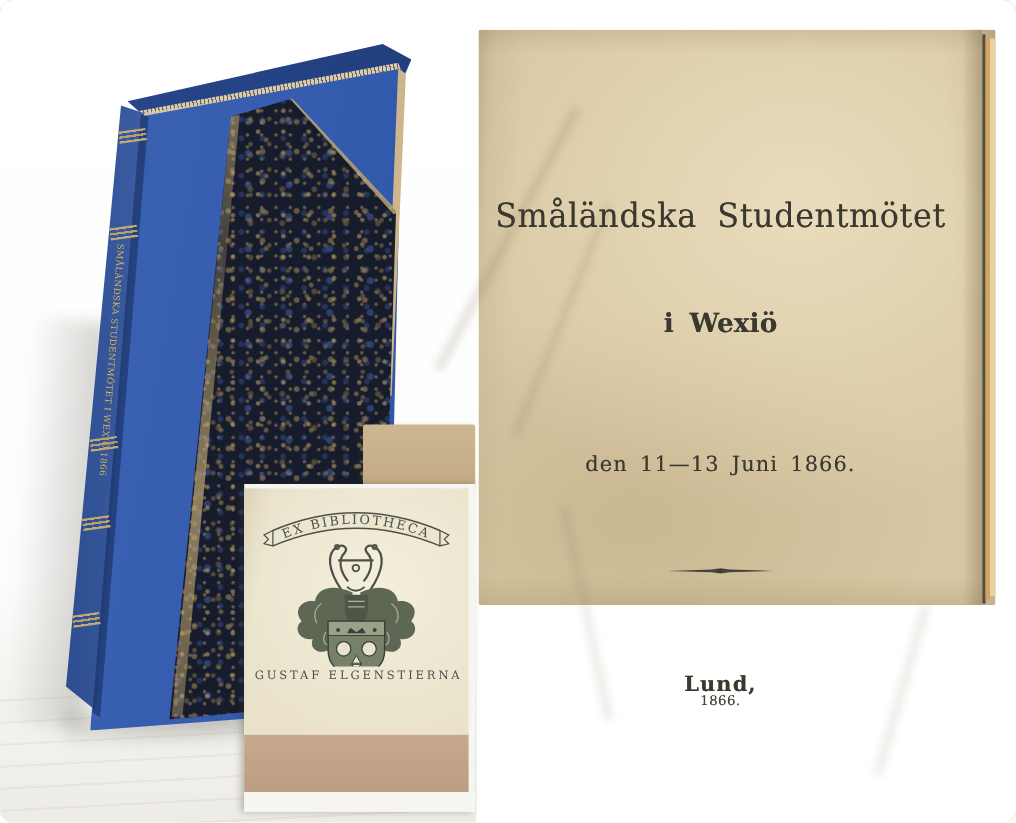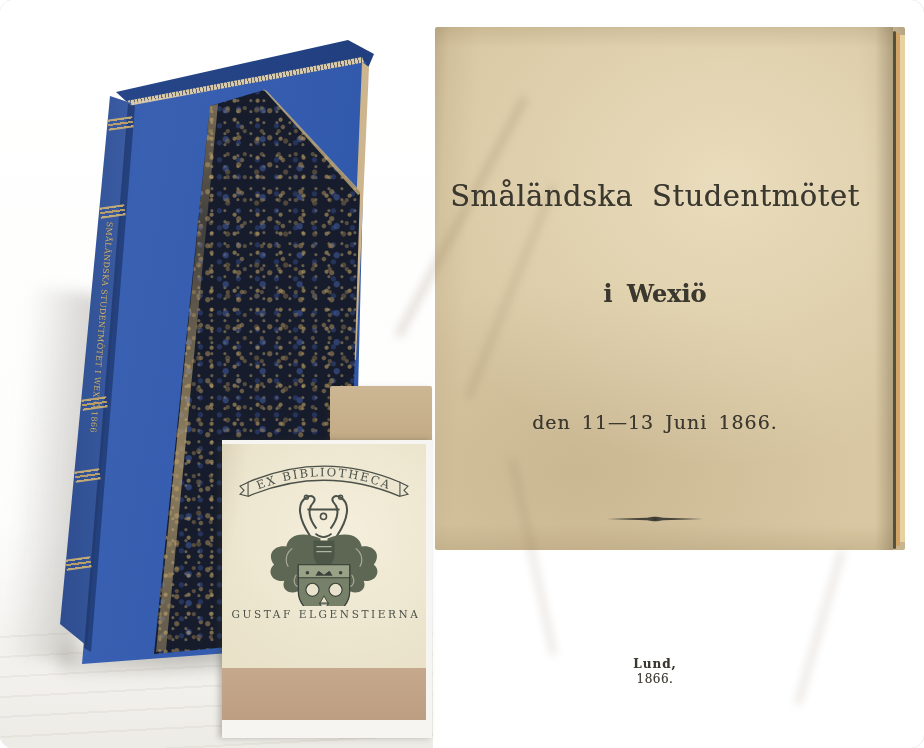--- a/index.html
+++ b/index.html
@@ -147,21 +147,21 @@
     background:linear-gradient(to right, rgba(110,95,65,0), rgba(110,95,65,.35));}
   .page-darkline{position:absolute; top:4px; height:99%; left:458px; width:3px; background:#55503e; border-radius:2px;}
   .page-edge1{position:absolute; top:6px; height:98%; left:461px; width:4px; background:#d2a468;}
   .page-edge2{position:absolute; top:8px; height:97%; left:465px; width:5px; background:#e6d3a1;}
   .tp-text{position:absolute; left:0; width:440px; text-align:center; color:#3b382f; text-shadow:0 0 .5px rgba(59,56,47,.6);}
   .tp-title{top:152px; font-size:29px; letter-spacing:.5px; word-spacing:9px; transform:scaleY(1.05);}
   .tp-subtitle{top:252px; font-size:24px; font-weight:bold; word-spacing:6px;}
   .tp-date{top:372px; font-size:19px; letter-spacing:1px; word-spacing:4px;margin-top:12px;}
   .tp-ornament{top:482px; left:0; width:440px; text-align:center; position:absolute;}
   .tp-imprint{top:588px;}
-  .tp-imprint .place{font-size:12px; font-weight:bold; letter-spacing:1px; line-height:15px;margin-top:42px;}
+  .tp-imprint .place{font-size:19px; font-weight:bold; letter-spacing:1px; line-height:15px;}
   .tp-imprint .printer{font-size:12.5px; font-weight:bold; letter-spacing:.4px; line-height:17px; color:#45423a;}
   .tp-imprint .year{font-size:12px; letter-spacing:.5px; line-height:14px; color:#45423a;}
 </style>
 </head>
 <body>
 
 <div id="canvas">
 
   <div id="left-photo">
     <div class="floor-streaks"></div>

